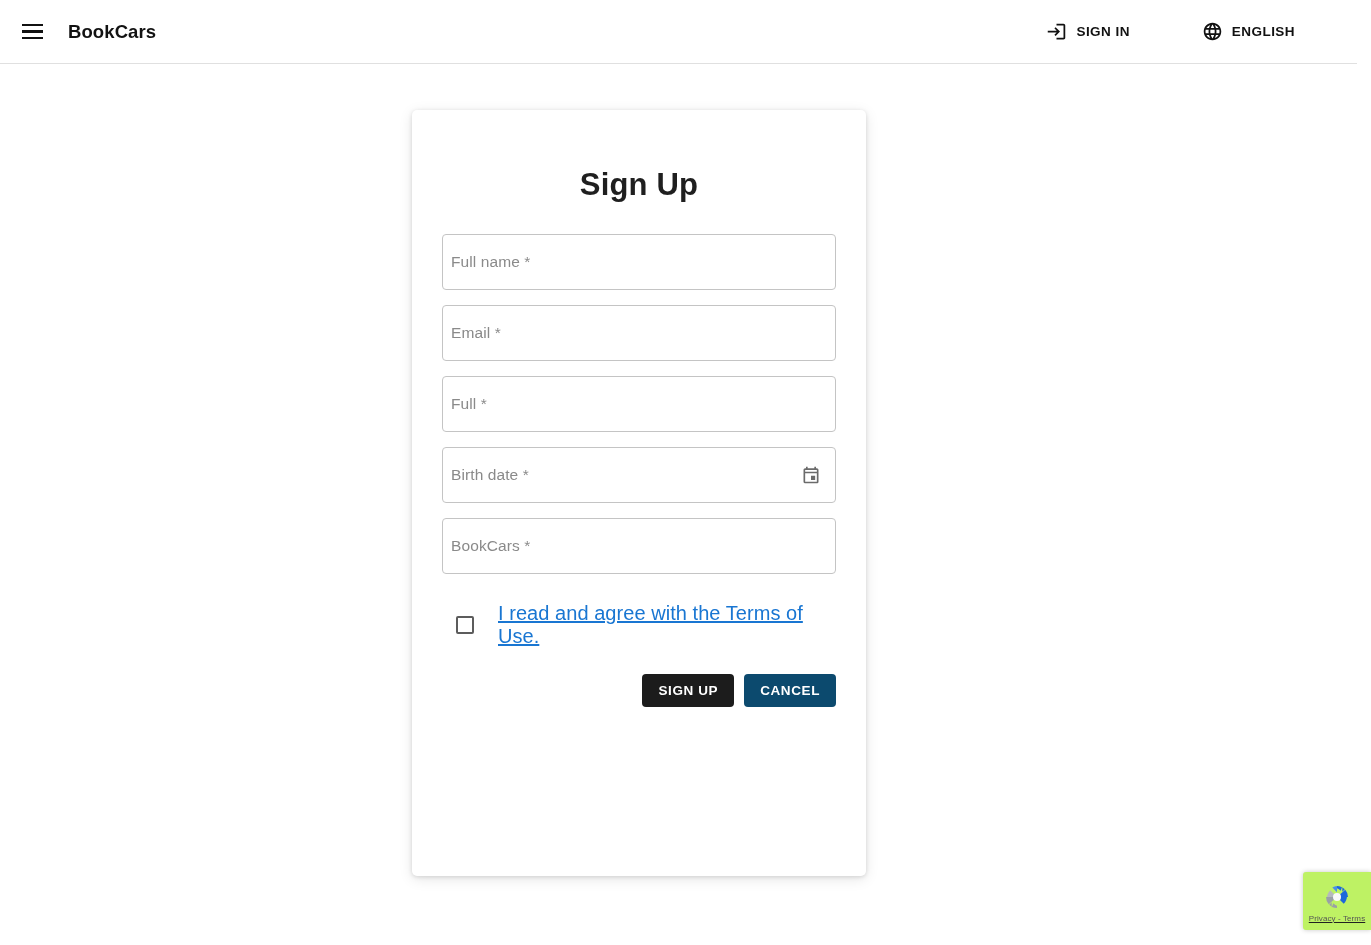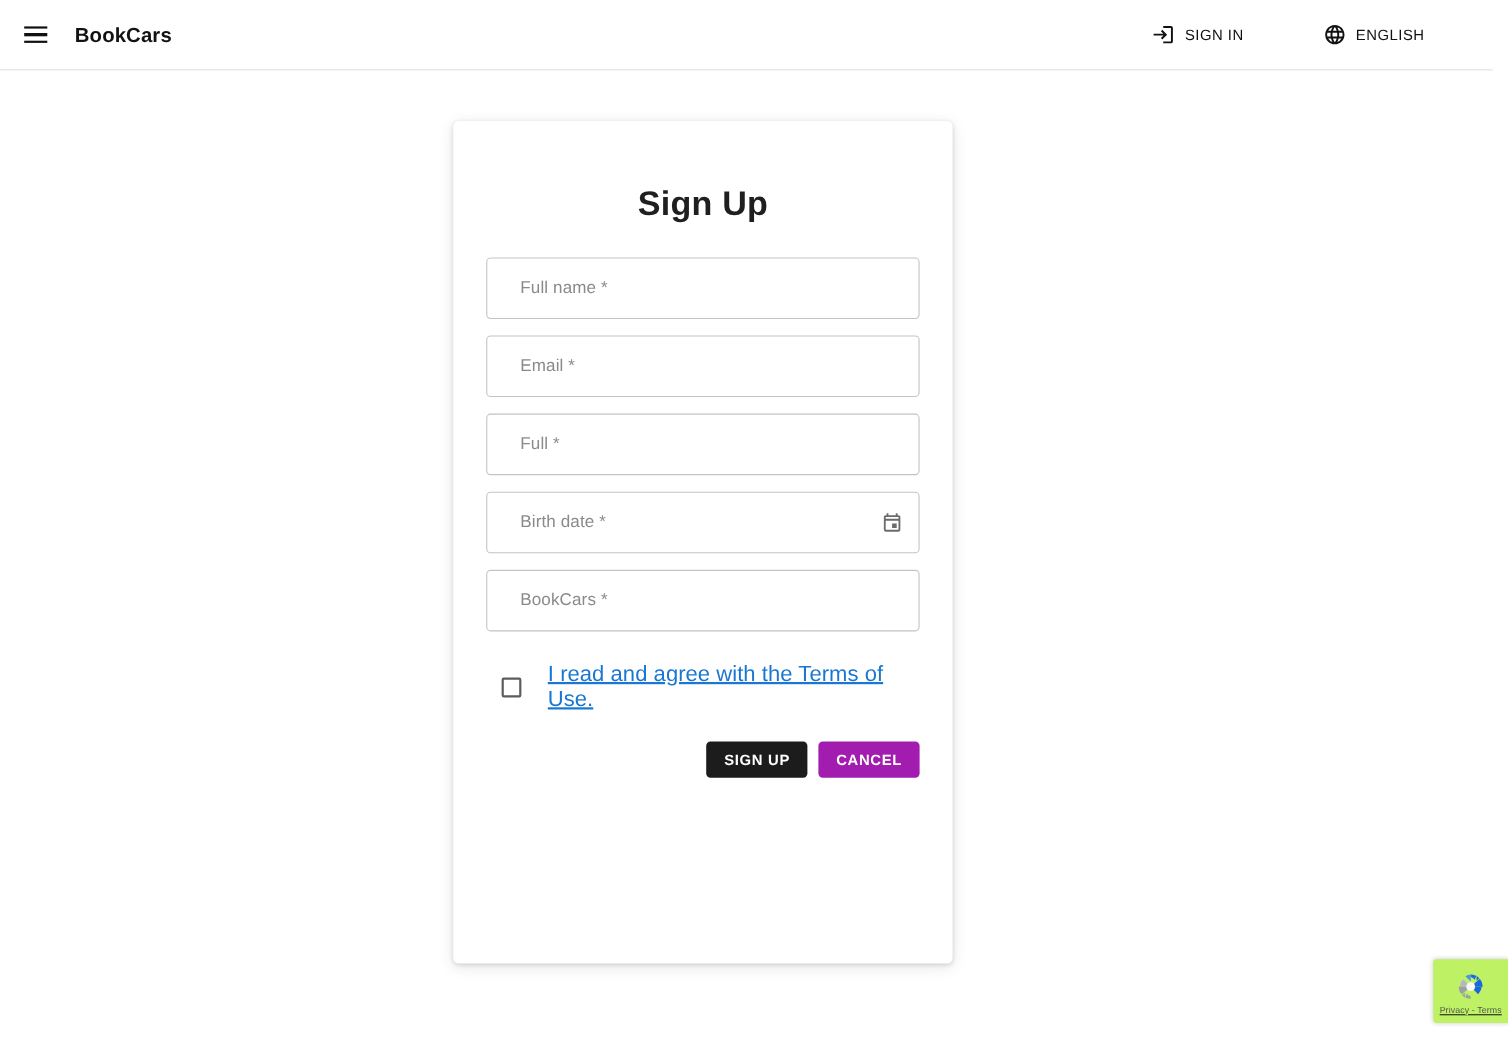--- a/index.html
+++ b/index.html
@@ -69,21 +69,21 @@
     display: flex;
     align-items: center;
     gap: 9px;
     padding: 6px 10px;
     cursor: pointer;
     color: #111111;
     user-select: none;
   }
   .header-action .label {
     font-size: 13.5px;
-    font-weight: 400;
+    font-weight: 700;
     letter-spacing: 0.45px;
   }
   .ha-signin { margin-right: 52px; }
   .ha-lang { margin-right: 52px; }
   .icon-svg { display: block; }
 
   
   .card {
     position: absolute;
     left: 412px;
@@ -117,21 +117,21 @@
     border-radius: 4px;
     margin-bottom: 15px;
     box-sizing: border-box;
     display: flex;
     align-items: center;
     background: #ffffff;
     cursor: text;
   }
   .field .placeholder {
     position: absolute;
-    left: 30px;
+    left: 8px;
     font-size: 15.5px;
     color: #8a8a8a;
     pointer-events: none;
     letter-spacing: 0.1px;
   }
   .field input {
     width: 100%;
     height: 100%;
     border: none;
     outline: none;
@@ -201,21 +201,21 @@
     letter-spacing: 0.6px;
     color: #ffffff;
     cursor: pointer;
     height: 33px;
     padding: 0 16px;
     display: inline-flex;
     align-items: center;
     justify-content: center;
   }
   .btn-primary { background: #1c1c1c; }
-  .btn-secondary { background: #a21caf; text-align: center; }
+  .btn-secondary { background: #0c4a6e; text-align: center; }
 
   
   .recaptcha-badge {
     position: absolute;
     left: 1303px;
     top: 872px;
     width: 68px;
     height: 58px;
     background: #bef264;
     border-radius: 3px 0 0 3px;

